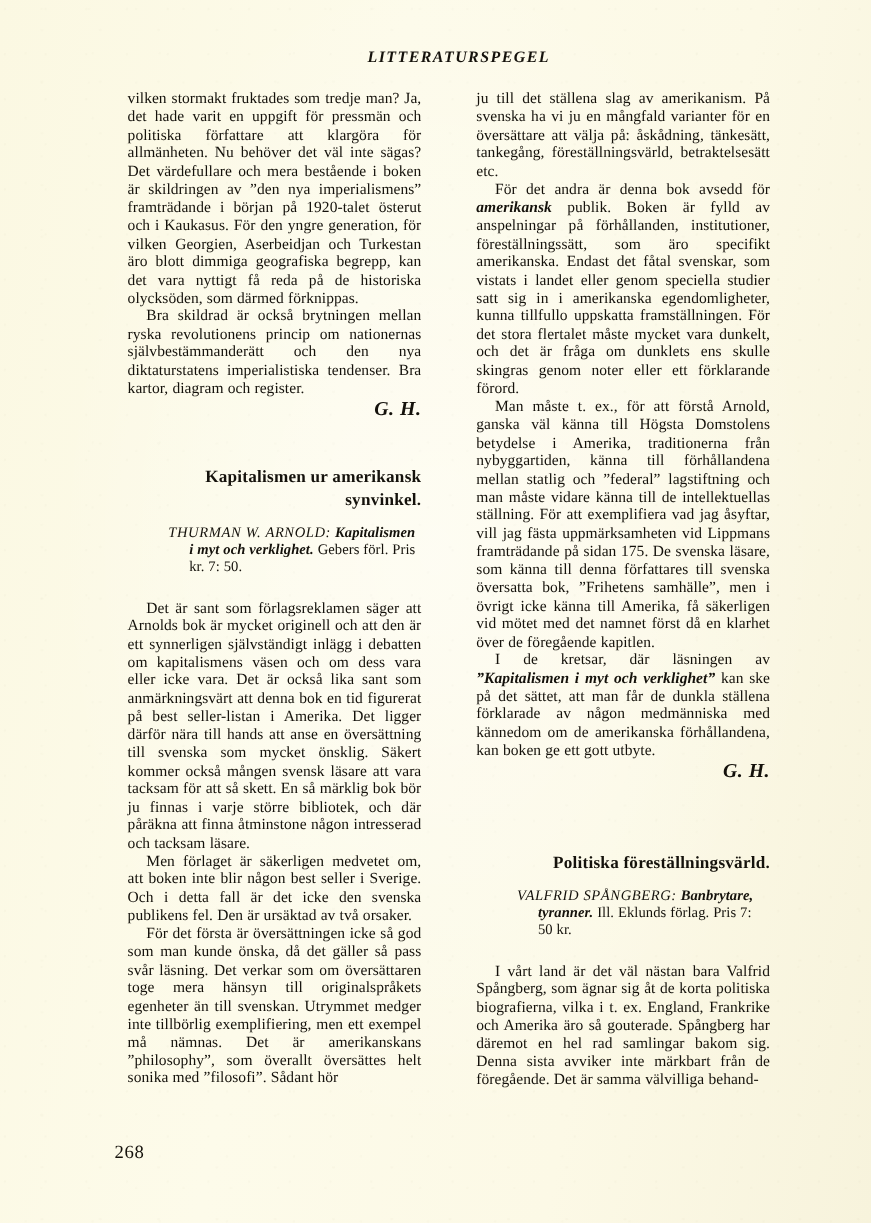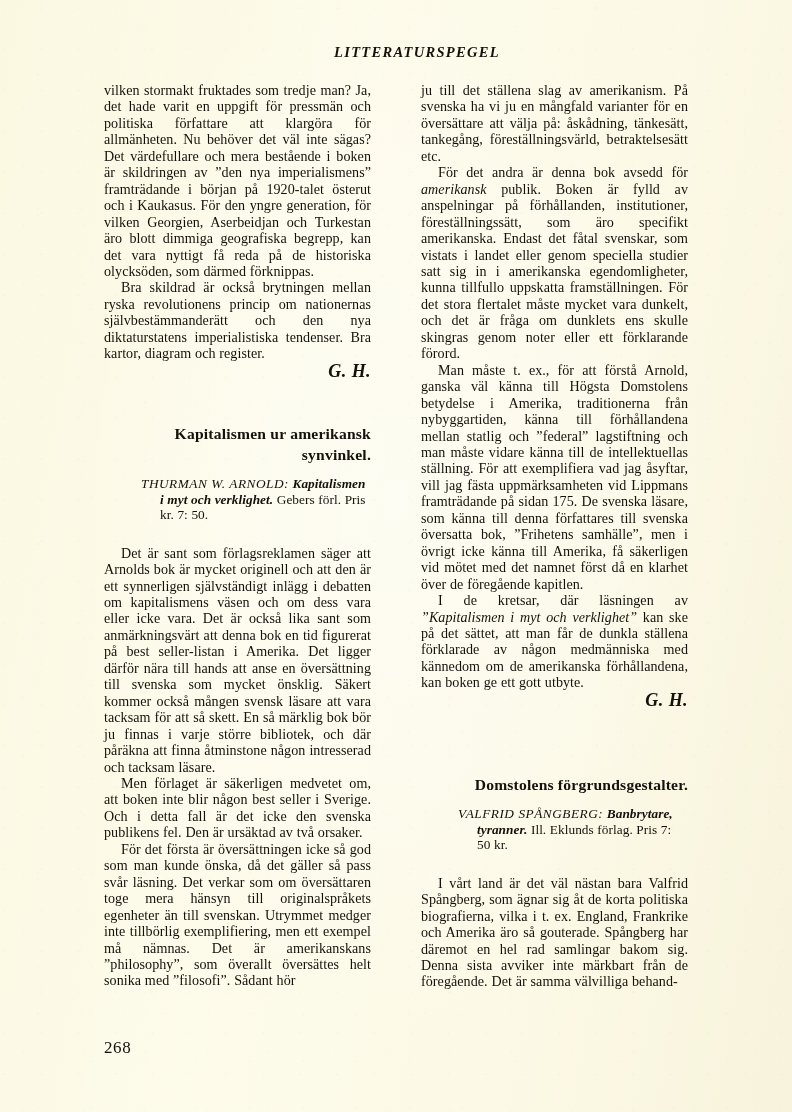--- a/index.html
+++ b/index.html
@@ -43,21 +43,21 @@
     font-style: italic;
     font-weight: bold;
     font-size: 14.5px;
     letter-spacing: 1.3px;
     color: #15120c;
     margin-left: 42px;
   }
   .columns {
     position: absolute;
     top: 82px;
-    left: 104px;
+    left: 116px;
     width: 584px;
     height: 910px;
     display: flex;
     gap: 50px;
   }
   .col {
     width: 273px;
     position: relative;
   }
   p, .cite, .sig {
@@ -116,21 +116,21 @@
   .spacer-md { height: 22px; }
   .spacer-xl { height: 44px; }
   .folio {
     position: absolute;
     left: 104px;
     bottom: 54px;
     font-size: 17px;
     letter-spacing: 0.6px;
     color: #14110b;
   }
-  em.it { font-style: italic; }
+  em.it { font-style: italic; font-weight: bold; }
 </style>
 </head>
 <body>
 
 <div class="page">
   <div class="grain"></div>
 
   <div class="running-head">LITTERATURSPEGEL</div>
 
   <div class="columns">
@@ -173,21 +173,21 @@
       <p class="indent">Man måste t. ex., för att förstå Arnold, ganska väl känna till Högsta Domstolens betydelse i Amerika, traditionerna från nybyggartiden, känna till förhållandena mellan statlig och ”federal” lagstiftning och man måste vidare känna till de intellektuellas ställning. För att exemplifiera vad jag åsyftar, vill jag fästa uppmärksamheten vid Lippmans framträdande på sidan 175. De svenska läsare, som känna till denna författares till svenska översatta bok, ”Frihetens samhälle”, men i övrigt icke känna till Amerika, få säkerligen vid mötet med det namnet först då en klarhet över de föregående kapitlen.</p>
 
       <p class="indent"><span>I de kretsar, där läsningen av</span> <em class="it">”Kapitalismen i myt och verklighet”</em> <span>kan ske på det sättet, att man får de dunkla ställena förklarade av någon medmänniska med kännedom om de amerikanska förhållandena, kan boken ge ett gott utbyte.</span></p>
 
 
       <div class="sig">G. H.</div>
 
       <div class="spacer-xl"></div>
       <div class="spacer-md"></div>
 
-      <div class="section-head">Domstolens förgrundsgestalter.</div>
+      <div class="section-head">Politiska föreställningsvärld.</div>
 
       <div class="spacer-sm"></div>
 
       <div class="cite">
         <span class="title">VALFRID SPÅNGBERG:</span>
         <span class="work">Banbrytare, tyranner.</span>
         <span class="rest">Ill. Eklunds förlag. Pris 7: 50 kr.</span>
       </div>
 
       <div class="spacer-md"></div>

